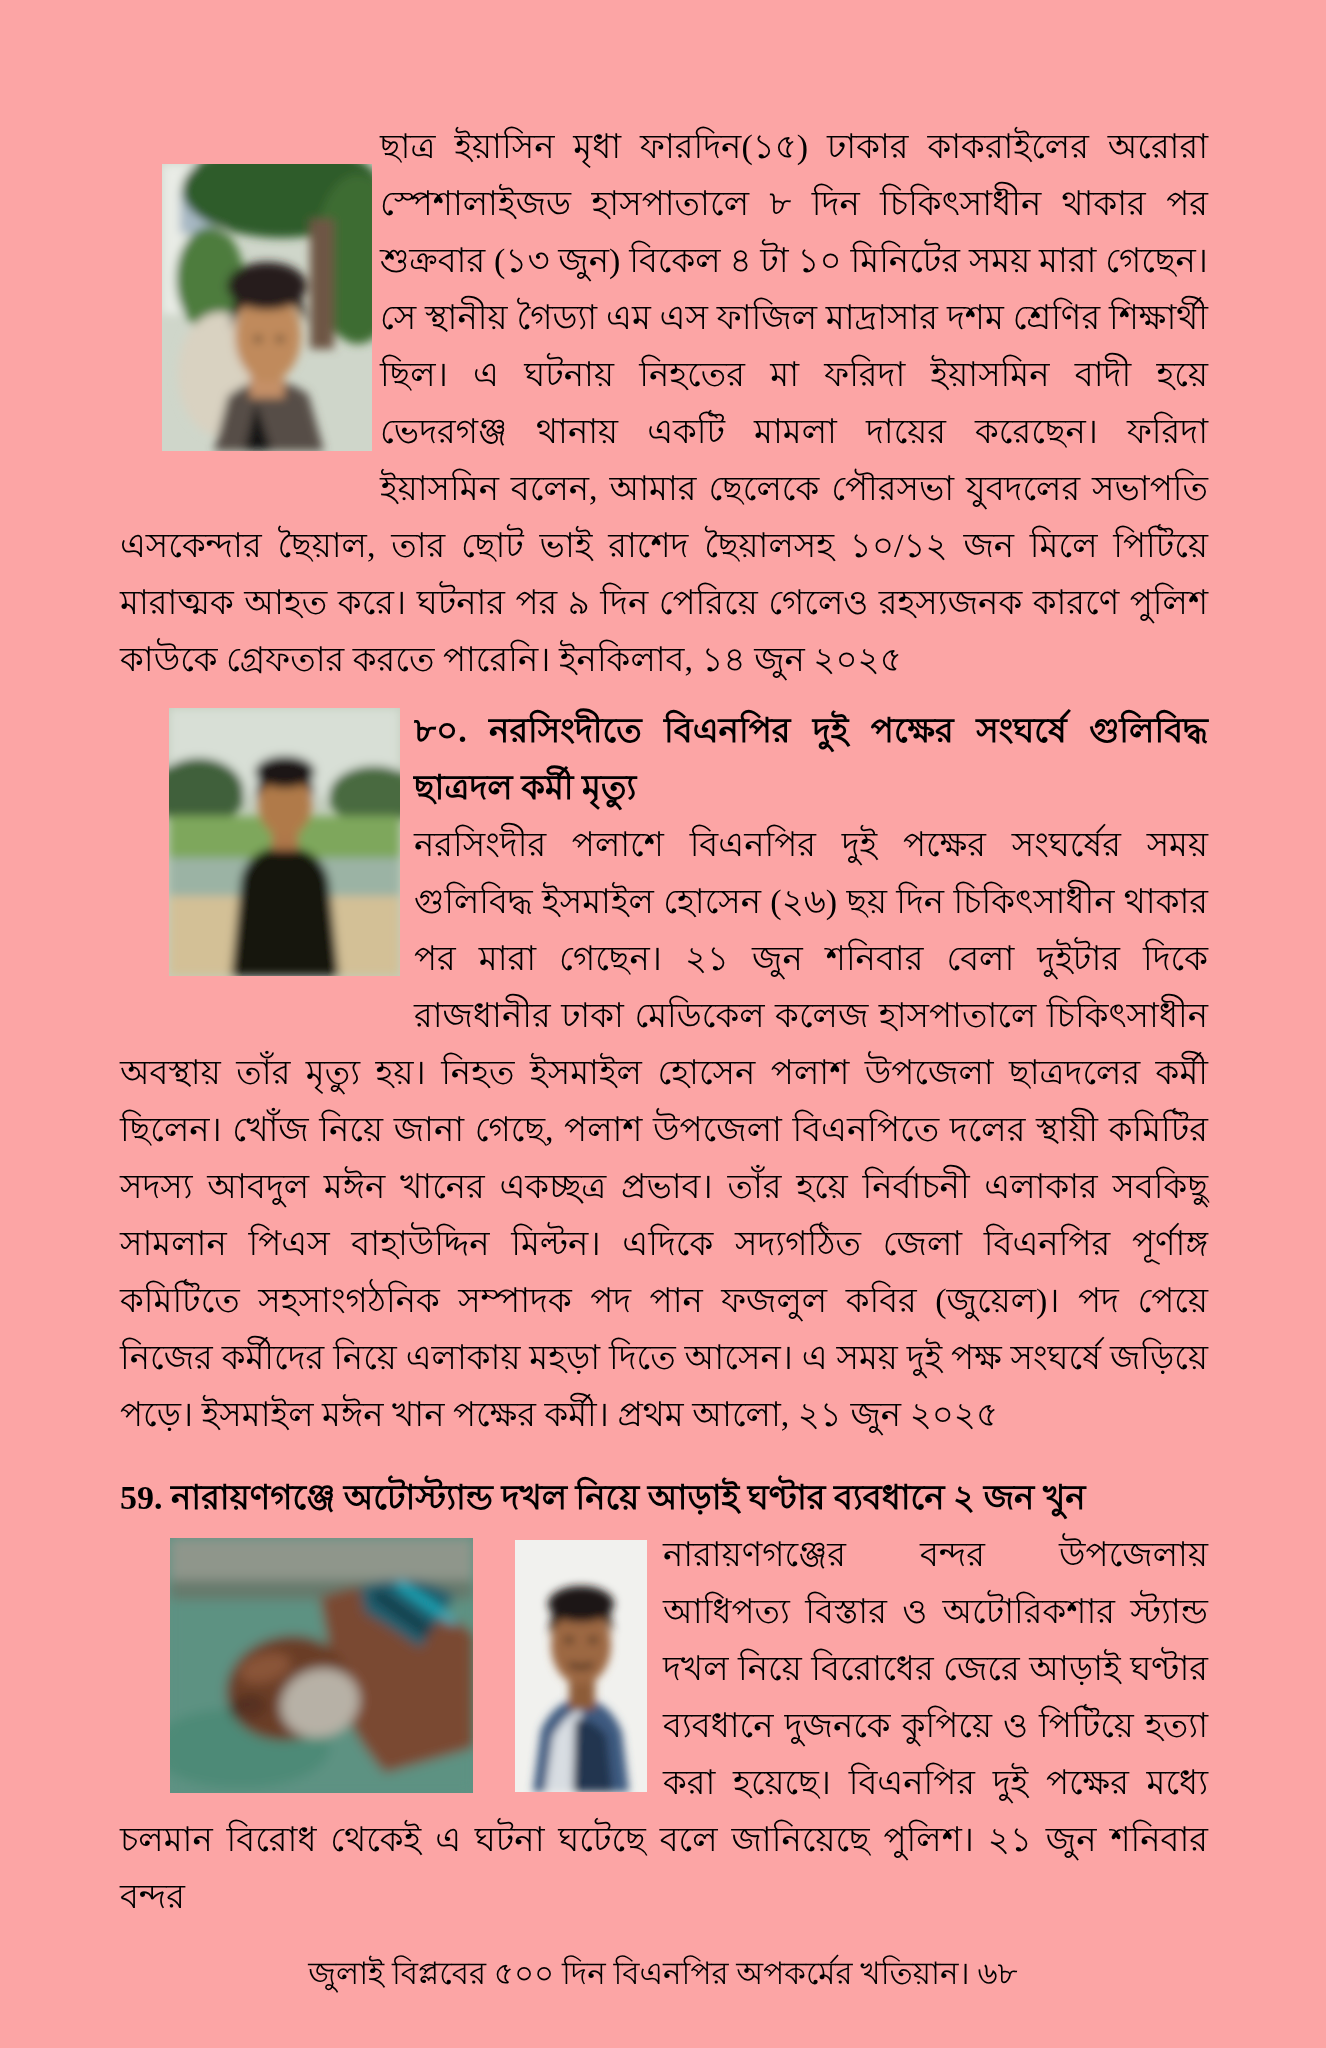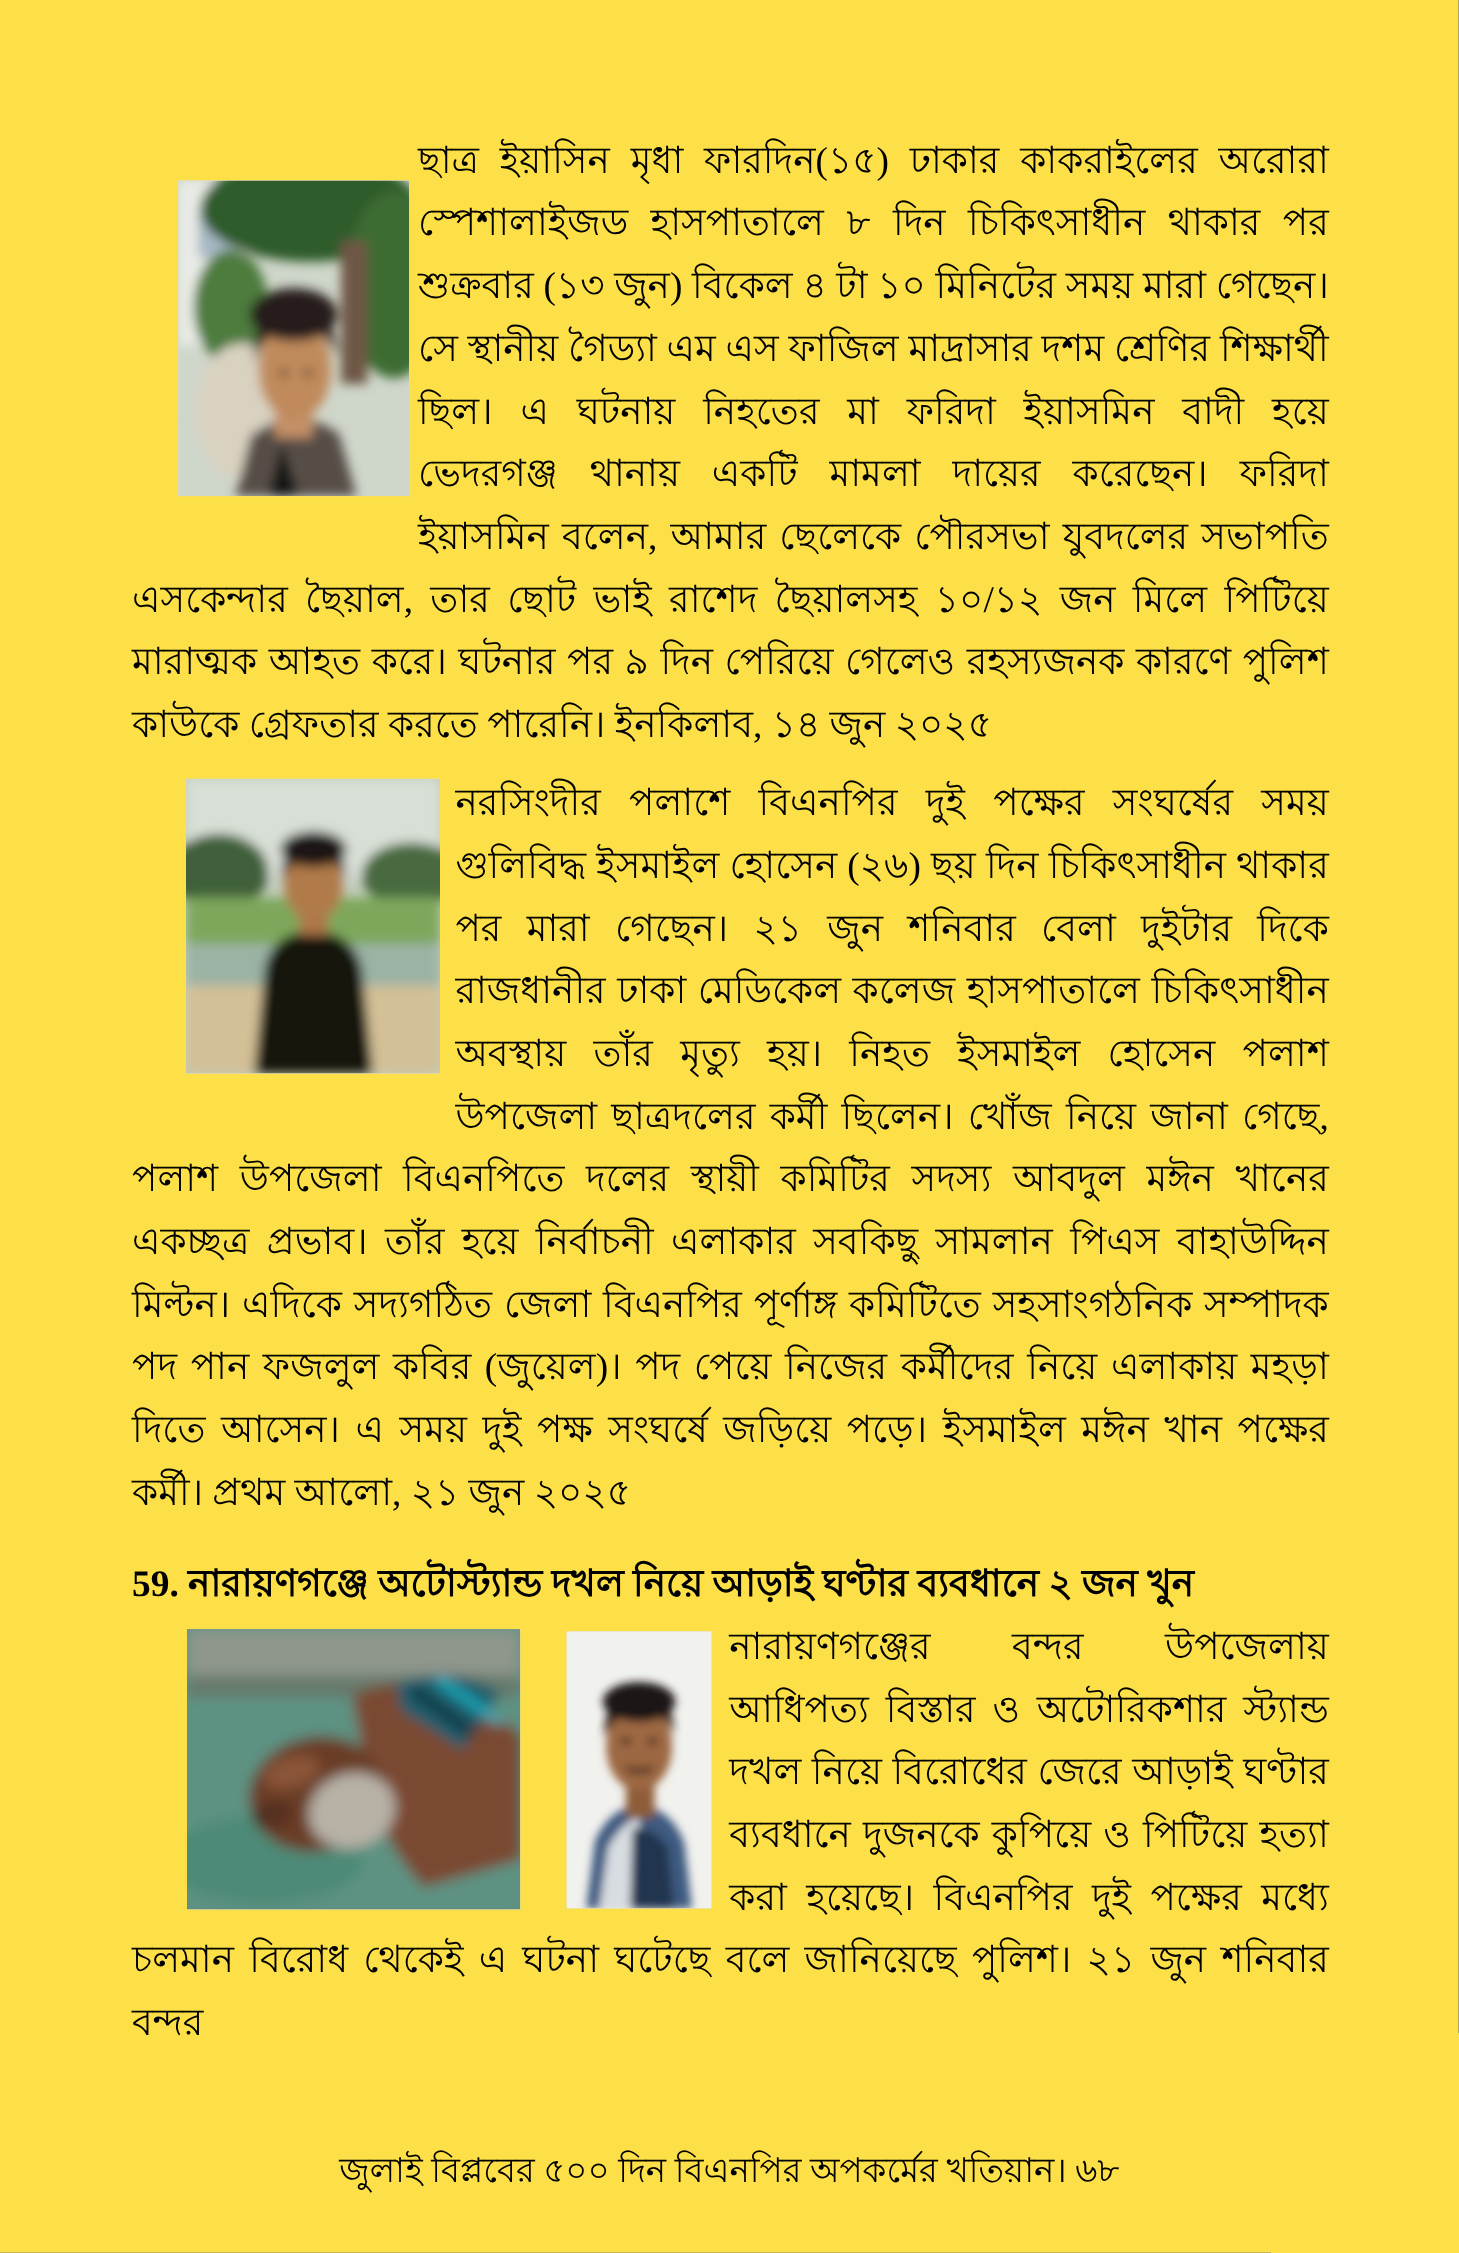--- a/index.html
+++ b/index.html
@@ -1,20 +1,20 @@
 <!DOCTYPE html>
 <html lang="bn"><head>
 <meta charset="utf-8">
 <style>
   html,body{margin:0;padding:0;background:#777;}
   .page{
     position:relative;
     width:1326px;height:2048px;
     margin:0 auto;
-    background:#fde047;
+    background:#fca5a5;
     overflow:hidden;
     font-family:"Liberation Serif","DejaVu Serif",serif;
     color:#000;
   }
   .content{
     padding:118px 118px 0 120px;
   }
   .body-text, .sec-title{
     font-size:34px;
     line-height:57px;
@@ -99,20 +99,21 @@
             <rect x="0" y="150" width="231" height="40" fill="#9bb3a4"></rect>
             <rect x="0" y="188" width="231" height="80" fill="#d3c096"></rect>
             <path d="M62 268 L72 170 Q80 140 115 138 Q152 140 160 172 L170 268 Z" fill="#141210"></path>
             <rect x="103" y="118" width="26" height="24" fill="#ad7649"></rect>
             <ellipse cx="116" cy="95" rx="27" ry="34" fill="#b07a4a"></ellipse>
             <path d="M86 92 Q88 56 116 54 Q144 56 146 90 Q134 68 116 70 Q98 70 86 92 Z" fill="#1c1714"></path>
             <ellipse cx="116" cy="64" rx="30" ry="16" fill="#1c1714"></ellipse>
           </g>
         </svg>
       </span>
+      <div class="sec-title">৮০. নরসিংদীতে বিএনপির দুই পক্ষের সংঘর্ষে গুলিবিদ্ধ ছাত্রদল কর্মী মৃত্যু</div>
       <div class="body-text">নরসিংদীর পলাশে বিএনপির দুই পক্ষের সংঘর্ষের সময় গুলিবিদ্ধ ইসমাইল হোসেন (২৬) ছয় দিন চিকিৎসাধীন থাকার পর মারা গেছেন। ২১ জুন শনিবার বেলা দুইটার দিকে রাজধানীর ঢাকা মেডিকেল কলেজ হাসপাতালে চিকিৎসাধীন অবস্থায় তাঁর মৃত্যু হয়। নিহত ইসমাইল হোসেন পলাশ উপজেলা ছাত্রদলের কর্মী ছিলেন। খোঁজ নিয়ে জানা গেছে, পলাশ উপজেলা বিএনপিতে দলের স্থায়ী কমিটির সদস্য আবদুল মঈন খানের একচ্ছত্র প্রভাব। তাঁর হয়ে নির্বাচনী এলাকার সবকিছু সামলান পিএস বাহাউদ্দিন মিল্টন। এদিকে সদ্যগঠিত জেলা বিএনপির পূর্ণাঙ্গ কমিটিতে সহসাংগঠনিক সম্পাদক পদ পান ফজলুল কবির (জুয়েল)। পদ পেয়ে নিজের কর্মীদের নিয়ে এলাকায় মহড়া দিতে আসেন। এ সময় দুই পক্ষ সংঘর্ষে জড়িয়ে পড়ে। ইসমাইল মঈন খান পক্ষের কর্মী। প্রথম আলো, ২১ জুন ২০২৫</div>
     </div>
 
     <div class="sec81">
       <div class="sec-title">59. নারায়ণগঞ্জে অটোস্ট্যান্ড দখল নিয়ে আড়াই ঘণ্টার ব্যবধানে ২ জন খুন</div>
       <div class="body-text clearfix">
         <span class="photo ph3" title="deceased-elderly-man-gray-beard-on-teal-sheet">
           <svg viewBox="0 0 303 255" preserveAspectRatio="none">
             <defs>
                 <filter id="b3" x="-20%" y="-20%" width="140%" height="140%">

